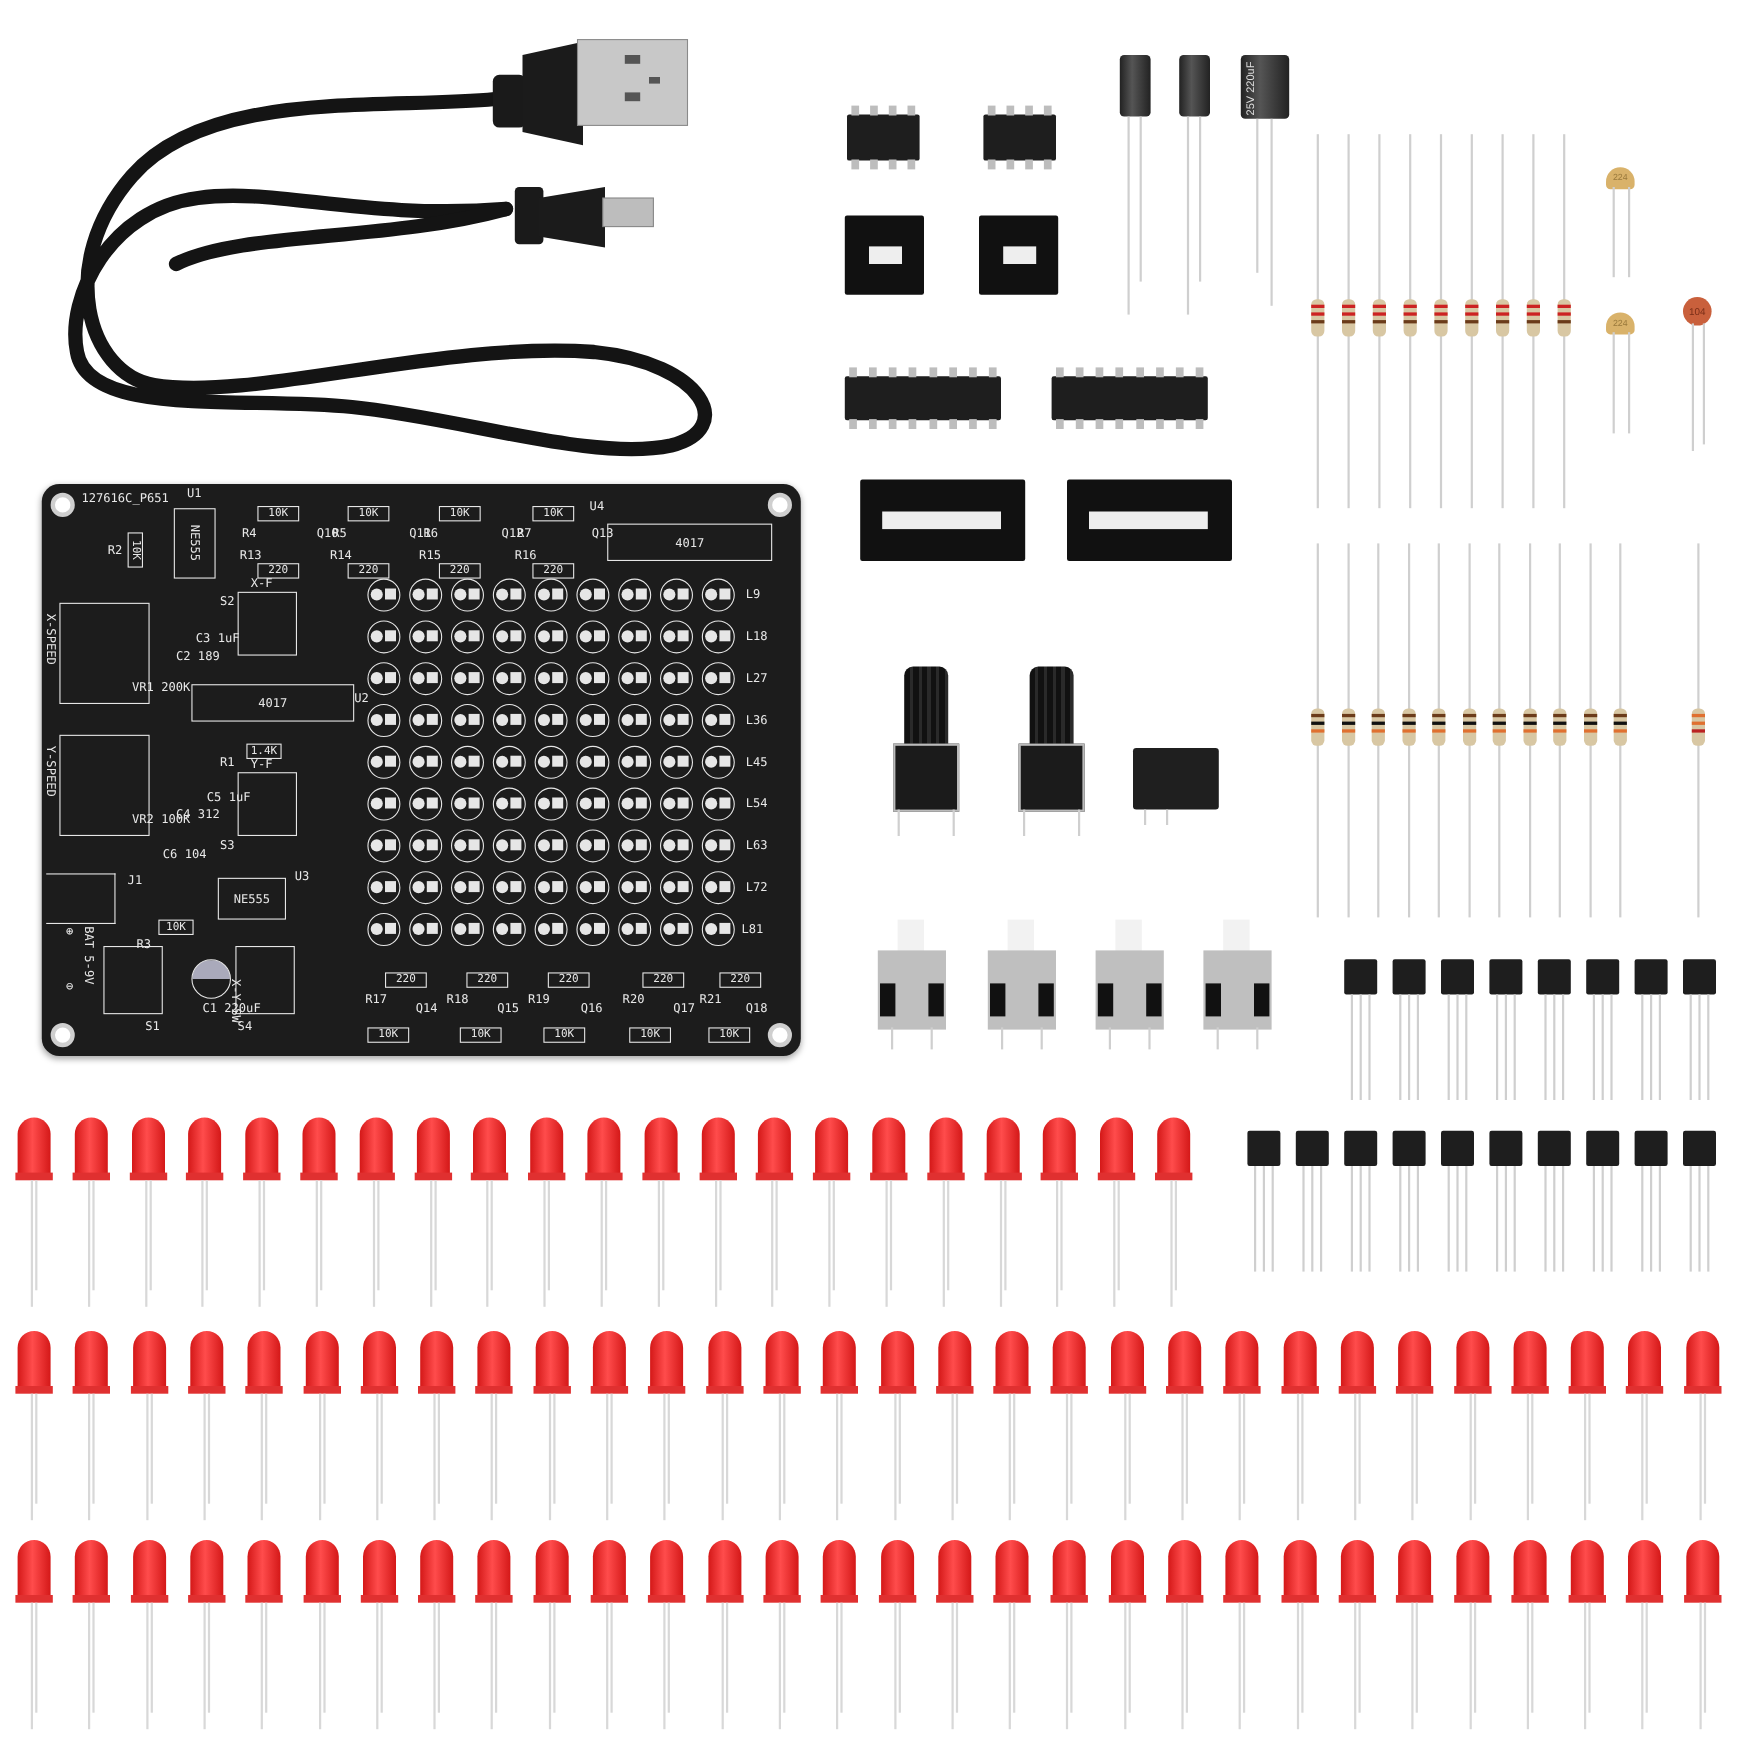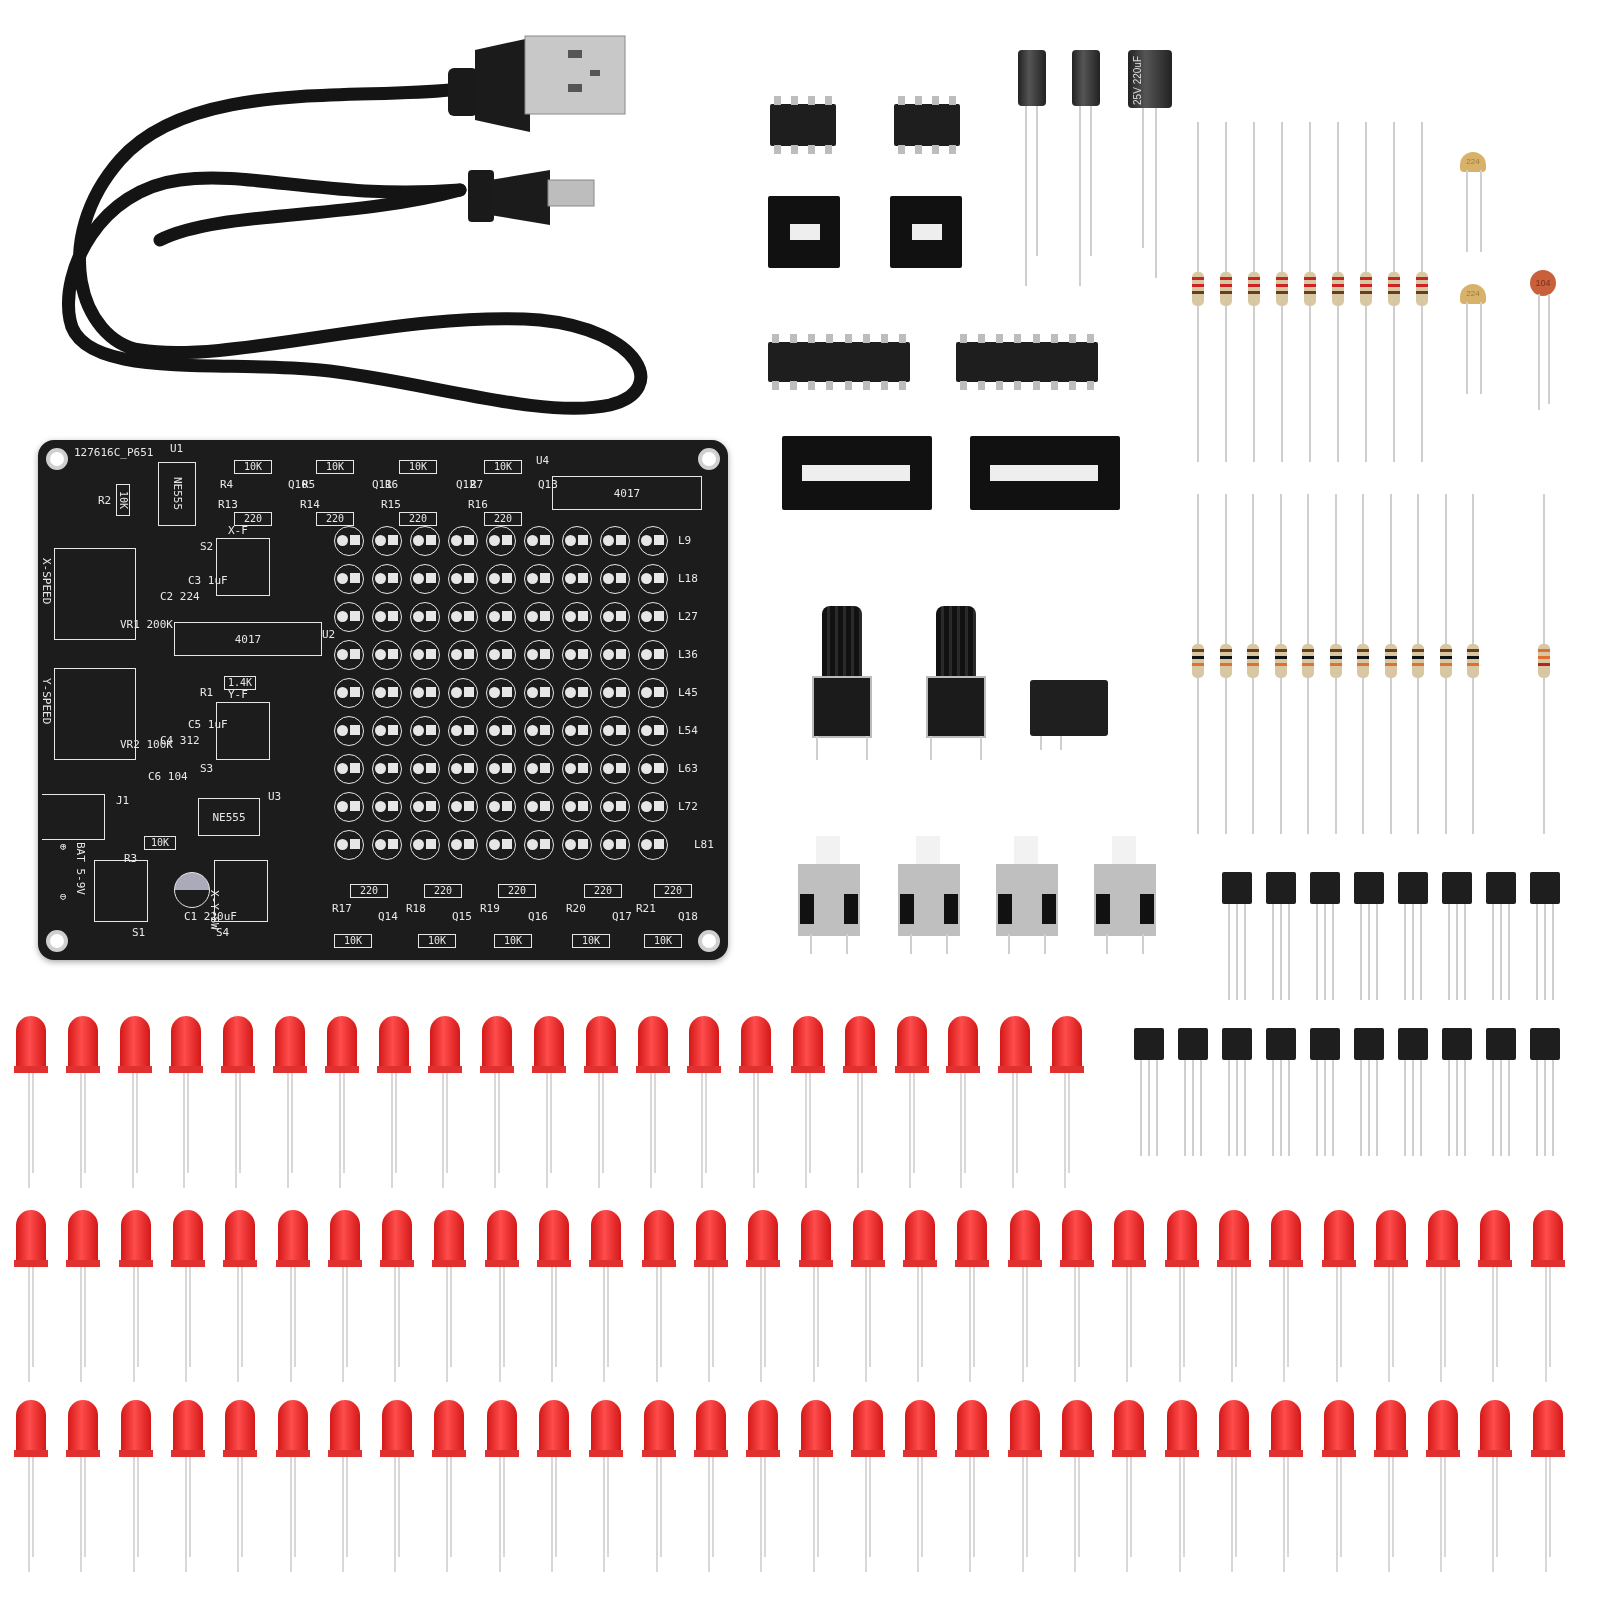--- a/index.html
+++ b/index.html
@@ -120,22 +120,22 @@
     </div>
   <span class="silk" style="left:230px;top:350px">U3</span>
 
   <div class="abs" style="left:16px;top:108px;width:80px;height:90px;border:1.5px solid #e6e6e6"></div>
   <span class="silk" style="left:2px;top:118px;writing-mode:vertical-rl">X-SPEED</span>
   <span class="silk" style="left:82px;top:178px">VR1 200K</span>
   <div class="abs" style="left:16px;top:228px;width:80px;height:90px;border:1.5px solid #e6e6e6"></div>
   <span class="silk" style="left:2px;top:238px;writing-mode:vertical-rl">Y-SPEED</span>
   <span class="silk" style="left:82px;top:298px">VR2 100K</span>
 
-  <span class="silk" style="left:122px;top:150px">C2 224</span>
-  <span class="silk" style="left:150px;top:134px">C3 1uF</span>
+  <span class="silk" style="left:122px;top:150px">C2 189</span>
+  <span class="silk" style="left:140px;top:134px">C3 1uF</span>
   <span class="silk" style="left:122px;top:294px">C4 312</span>
   <span class="silk" style="left:150px;top:278px">C5 1uF</span>
   <span class="silk" style="left:110px;top:330px">C6 104</span>
   <span class="silk" style="left:146px;top:470px">C1 220uF</span>
   <div class="abs" style="left:136px;top:432px;width:34px;height:34px;border-radius:50%;border:1.5px solid #e6e6e6;background:linear-gradient(#aab 0 50%,transparent 50%)"></div>
 
   <div class="abs" style="left:178px;top:98px;width:52px;height:56px;border:1.5px solid #e6e6e6"></div>
   <span class="silk" style="left:190px;top:84px">X-F</span>
   <span class="silk" style="left:162px;top:100px">S2</span>
   <div class="abs" style="left:178px;top:262px;width:52px;height:56px;border:1.5px solid #e6e6e6"></div>
@@ -243,21 +243,21 @@
     </div>
   <div id="row-labels" class="abs" style="left:636px;top:86px;width:30px;height:340px">
     <span class="silk" style="left:4px;top:8px">L9</span>
     <span class="silk" style="left:4px;top:46px">L18</span>
     <span class="silk" style="left:4px;top:84px">L27</span>
     <span class="silk" style="left:4px;top:122px">L36</span>
     <span class="silk" style="left:4px;top:160px">L45</span>
     <span class="silk" style="left:4px;top:198px">L54</span>
     <span class="silk" style="left:4px;top:236px">L63</span>
     <span class="silk" style="left:4px;top:274px">L72</span>
-    <span class="silk" style="left:20px;top:312px">L81</span>
+    <span class="silk" style="left:0;top:312px">L81</span>
   </div>
 
   <div class="resbox abs" style="left:312px;top:444px;width:36px">220</div>
   <div class="resbox abs" style="left:386px;top:444px;width:36px">220</div>
   <div class="resbox abs" style="left:460px;top:444px;width:36px">220</div>
   <div class="resbox abs" style="left:546px;top:444px;width:36px">220</div>
   <div class="resbox abs" style="left:616px;top:444px;width:36px">220</div>
   <span class="silk" style="left:294px;top:462px">R17</span>
   <span class="silk" style="left:368px;top:462px">R18</span>
   <span class="silk" style="left:442px;top:462px">R19</span>

